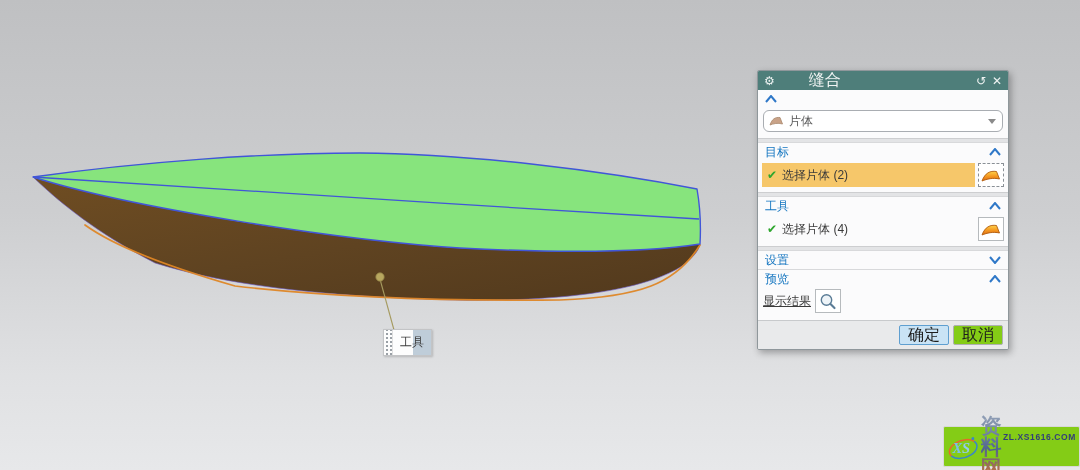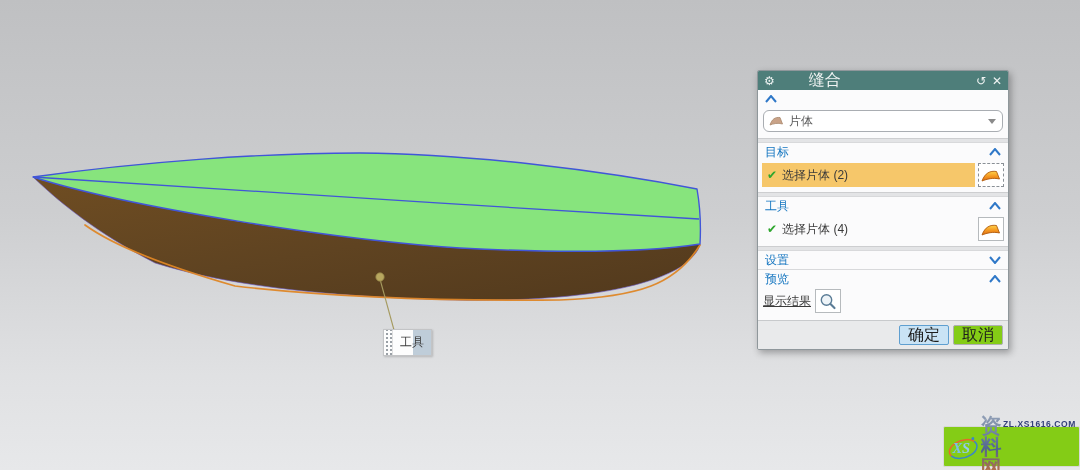--- a/index.html
+++ b/index.html
@@ -109,21 +109,21 @@
     position:absolute; left:943px; top:426px; width:137px; height:41px;
     background:#84cc16; border:1px solid #d8d8d8; border-radius:2px;
     display:flex; align-items:center; padding:1px 3px; gap:2px;
   }
   .wm-col { display:flex; flex-direction:row; align-items:flex-start; line-height:1; }
   .wm-name {
     font-size:21px; font-weight:bold; letter-spacing:1px;
     background:linear-gradient(180deg,#8d9cb4 5%,#51658e 55%,#d9742e 100%);
     -webkit-background-clip:text; background-clip:text; color:transparent;
   }
-  .wm-url { font-size:8.5px; font-weight:bold; color:#333f78; letter-spacing:0.6px; margin-top:5px; }
+  .wm-url { font-size:8.5px; font-weight:bold; color:#333f78; letter-spacing:0.6px; margin-top:18px; }
 </style>
 </head>
 <body>
 
 <svg id="scene" viewBox="0 0 1080 470">
   <defs>
     <linearGradient id="hullGrad" x1="0" y1="0" x2="0.9" y2="1">
       <stop offset="0" stop-color="#6f4d22"></stop>
       <stop offset="0.55" stop-color="#5f4321"></stop>
       <stop offset="1" stop-color="#533a1d"></stop>

